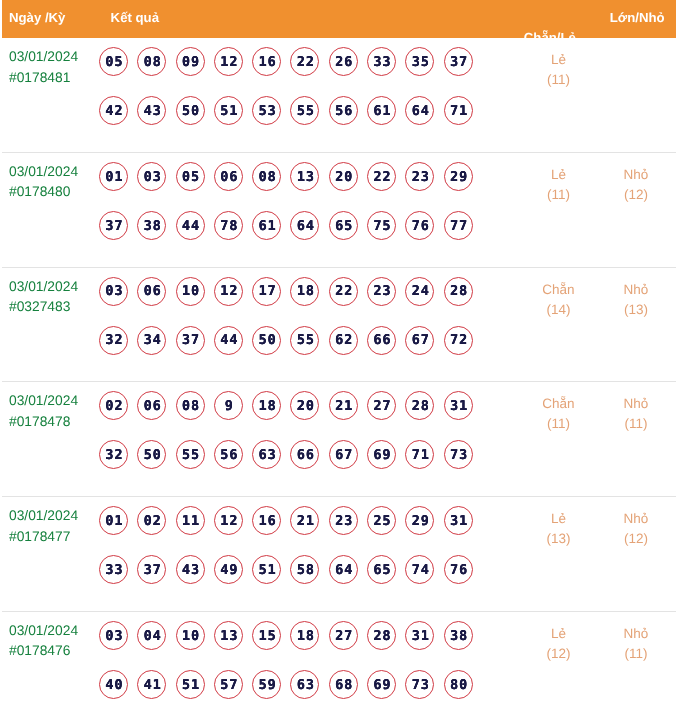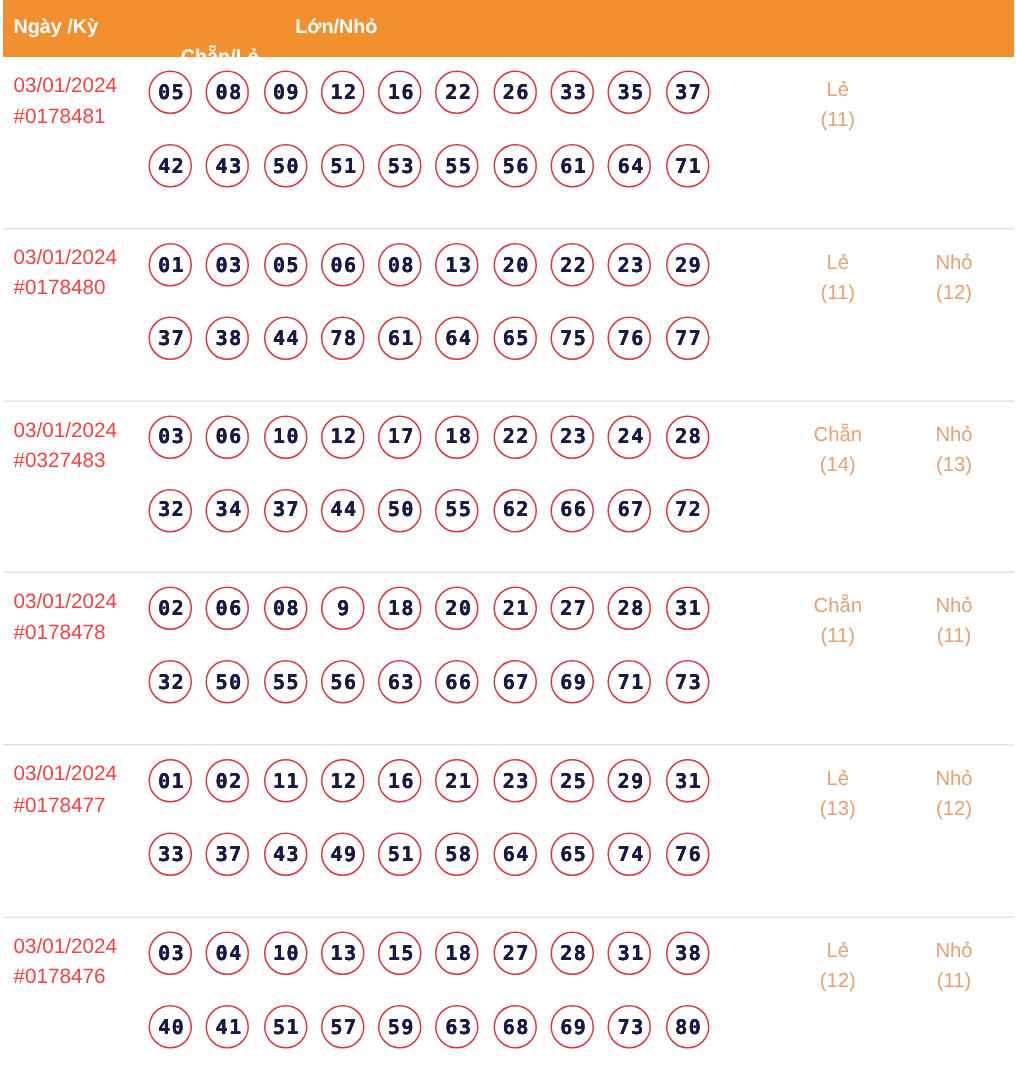--- a/index.html
+++ b/index.html
@@ -6,32 +6,32 @@
   html,body{margin:0;padding:0;background:#ffffff;}
   body{
     width:677px;height:719px;overflow:hidden;
     font-family:"Liberation Sans",sans-serif;
     -webkit-font-smoothing:antialiased;
     text-rendering:geometricPrecision;
   }
   .results-table{width:674px;margin-left:1.5px;background:#fff;}
 
   
-  .thead{display:flex;align-items:center;height:38px;background:#f0902f;position:relative;}
+  .thead{display:flex;align-items:center;height:38px;background:#f0902f;position:relative;gap:15px;}
   .th{color:#ffffff;font-weight:bold;font-size:13.2px;letter-spacing:0px;line-height:1;position:relative;top:-1px;}
   .th-date{width:98.5px;padding-left:7.5px;box-sizing:border-box;}
   .th-result{width:411px;padding-left:2px;box-sizing:border-box;}
   .th-parity{width:83px;text-align:center;box-sizing:border-box;padding-left:10px;margin-top:40px;}
   .th-size{width:82.5px;text-align:center;box-sizing:border-box;padding-left:0px;}
 
   
   .row{display:flex;height:114.75px;border-bottom:1px solid #e3e3e3;box-sizing:border-box;}
   .c-date{
     width:97.5px;padding-left:7.5px;padding-top:9px;box-sizing:border-box;
-    color:#ef4444;font-size:13.8px;line-height:20.6px;
+    color:#15803d;font-size:13.8px;line-height:20.6px;
   }
   .c-result{width:411px;box-sizing:border-box;position:relative;top:-1px;}
   .numrow{display:flex;height:49px;align-items:center;}
   .ball{
     width:29px;height:29px;border:1px solid #d13a44;border-radius:50%;
     display:flex;align-items:center;justify-content:center;line-height:1;padding-top:2px;
     font-family:"DejaVu Sans Mono",monospace;font-weight:bold;font-size:13.5px;
     color:#191945;box-sizing:border-box;margin-right:9.3px;letter-spacing:0.9px;text-indent:1.8px;
     text-shadow:0.1px 0 0 #191945,-0.1px 0 0 #191945;
   }
@@ -42,20 +42,21 @@
   .c-parity{width:97px;}
   .c-size{width:68.5px;padding-right:10.5px;}
   .cnt{display:block;}
 </style>
 </head>
 <body>
 
 <div class="results-table">
   <div class="thead">
     <div class="th th-date">Ngày /Kỳ</div>
+    <div class="th th-result">Kết quả</div>
     <div class="th th-parity">Chẵn/Lẻ</div>
     <div class="th th-size">Lớn/Nhỏ</div>
   </div>
   <div class="tbody">
       <div class="row">
         <div class="c-date">
           <div>03/01/2024</div>
           <div>#0178481</div>
         </div>
         <div class="c-result">

